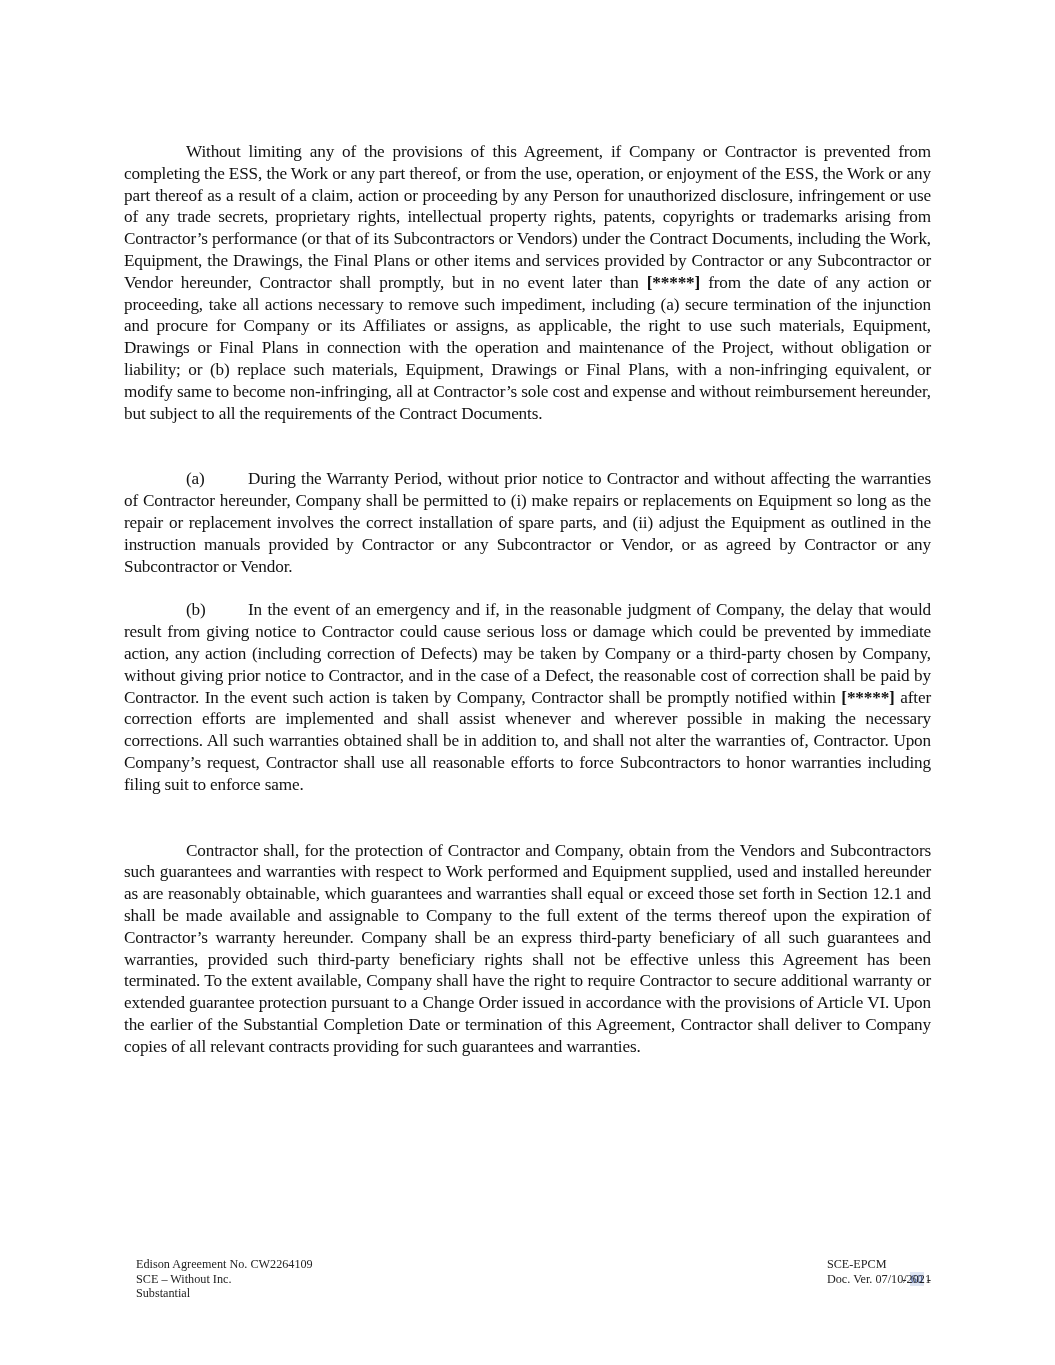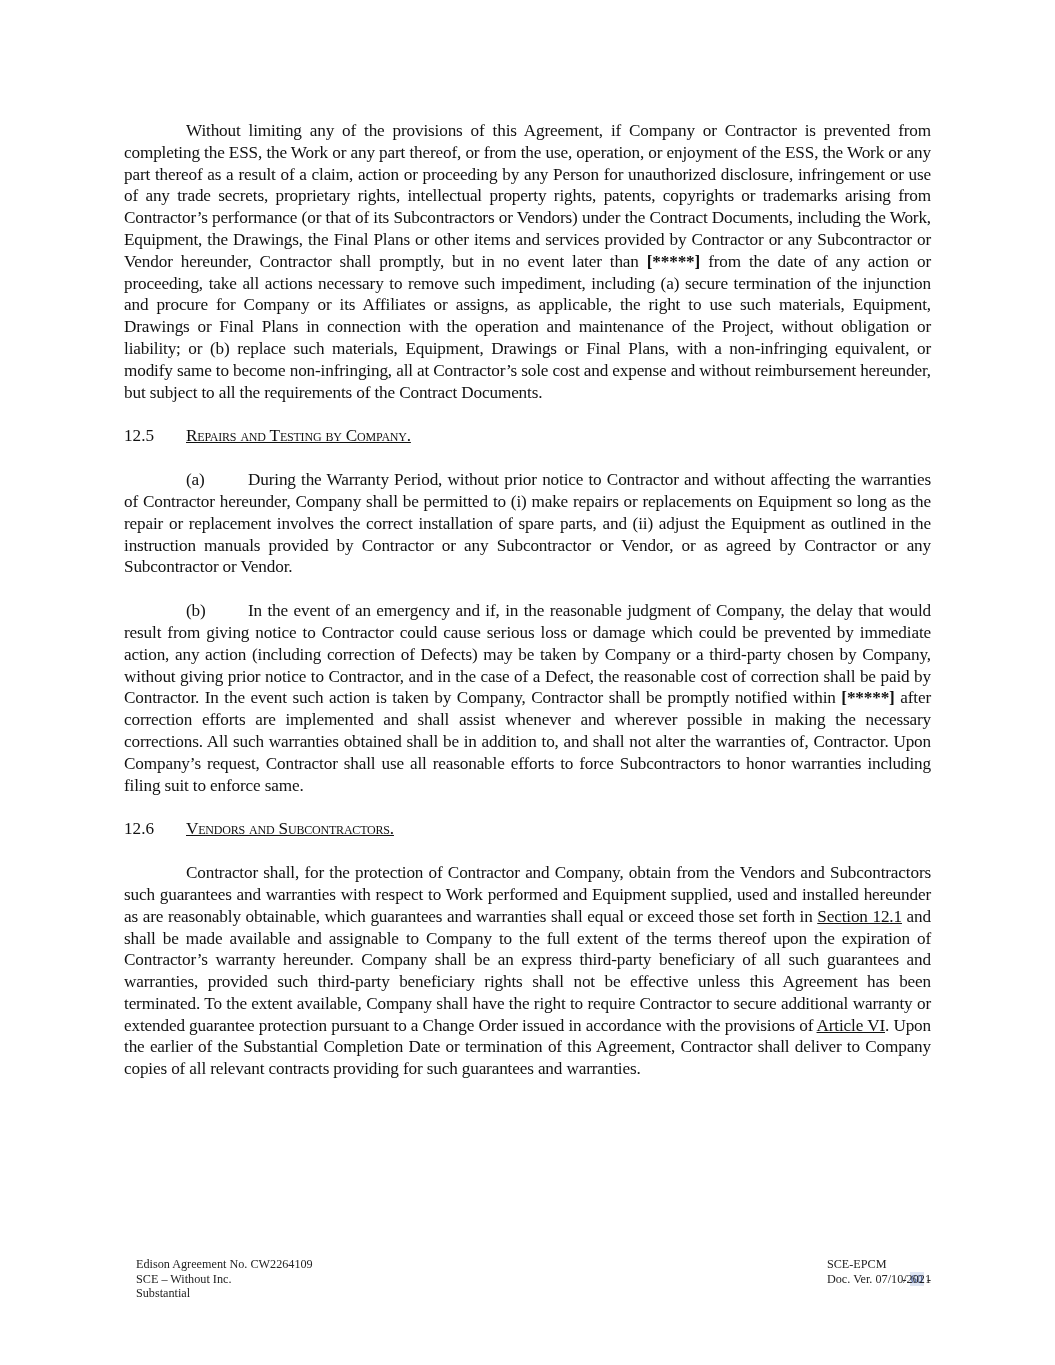--- a/index.html
+++ b/index.html
@@ -11,21 +11,21 @@
       width: 1055px;
       height: 1365px;
       position: relative;
       font-family: "Liberation Serif", "DejaVu Serif", serif;
       color: #111111;
       overflow: hidden;
     }
     .page {
       position: absolute;
       left: 124px;
-      top: 120px;
+      top: 141px;
       width: 807px;
     }
     .para {
       font-size: 17.2px;
       line-height: 21.8px;
       text-align: justify;
       margin: 0;
       letter-spacing: -0.15px;
     }
     .indent {
@@ -45,21 +45,20 @@
     .heading .num {
       width: 62px;
       display: inline-block;
     }
     .heading .title {
       text-decoration: underline;
       font-variant: small-caps;
       letter-spacing: -0.2px;
     }
     .u {
-      text-decoration: underline;
     }
     .b {
       font-weight: bold;
     }
     .gap-lg { height: 22px; }
 
     .footer {
       position: absolute;
       left: 124px;
       top: 1257px;
@@ -94,39 +93,31 @@
   </style>
 </head>
 <body>
 
 <div class="page">
 
   <p class="para indent"><span>Without limiting any of the provisions of this Agreement, if Company or Contractor is prevented from completing the ESS, the Work or any part thereof, or from the use, operation, or enjoyment of the ESS, the Work or any part thereof as a result of a claim, action or proceeding by any Person for unauthorized disclosure, infringement or use of any trade secrets, proprietary rights, intellectual property rights, patents, copyrights or trademarks arising from Contractor’s performance (or that of its Subcontractors or Vendors) under the Contract Documents, including the Work, Equipment, the Drawings, the Final Plans or other items and services provided by Contractor or any Subcontractor or Vendor hereunder, Contractor shall promptly, but in no event later than </span><span class="b">[*****]</span><span> from the date of any action or proceeding, take all actions necessary to remove such impediment, including (a) secure termination of the injunction and procure for Company or its Affiliates or assigns, as applicable, the right to use such materials, Equipment, Drawings or Final Plans in connection with the operation and maintenance of the Project, without obligation or liability; or (b) replace such materials, Equipment, Drawings or Final Plans, with a non-infringing equivalent, or modify same to become non-infringing, all at Contractor’s sole cost and expense and without reimbursement hereunder, but subject to all the requirements of the Contract Documents.</span></p>
 
   <div class="gap-lg"></div>
 
-  <div class="heading">
-    <span class="num">12.5</span>
-    <span class="title">Repairs and Testing by Company.</span>
-  </div>
 
   <div class="gap-lg"></div>
 
   <p class="para indent"><span class="sub-label">(a)</span><span>During the Warranty Period, without prior notice to Contractor and without affecting the warranties of Contractor hereunder, Company shall be permitted to (i) make repairs or replacements on Equipment so long as the repair or replacement involves the correct installation of spare parts, and (ii) adjust the Equipment as outlined in the instruction manuals provided by Contractor or any Subcontractor or Vendor, or as agreed by Contractor or any Subcontractor or Vendor.</span></p>
 
   <div class="gap-lg"></div>
 
   <p class="para indent"><span class="sub-label">(b)</span><span>In the event of an emergency and if, in the reasonable judgment of Company, the delay that would result from giving notice to Contractor could cause serious loss or damage which could be prevented by immediate action, any action (including correction of Defects) may be taken by Company or a third-party chosen by Company, without giving prior notice to Contractor, and in the case of a Defect, the reasonable cost of correction shall be paid by Contractor.  In the event such action is taken by Company, Contractor shall be promptly notified within </span><span class="b">[*****]</span><span> after correction efforts are implemented and shall assist whenever and wherever possible in making the necessary corrections.  All such warranties obtained shall be in addition to, and shall not alter the warranties of, Contractor.  Upon Company’s request, Contractor shall use all reasonable efforts to force Subcontractors to honor warranties including filing suit to enforce same.</span></p>
 
   <div class="gap-lg"></div>
 
-  <div class="heading">
-    <span class="num">12.6</span>
-    <span class="title">Vendors and Subcontractors.</span>
-  </div>
 
   <div class="gap-lg"></div>
 
   <p class="para indent"><span>Contractor shall, for the protection of Contractor and Company, obtain from the Vendors and Subcontractors such guarantees and warranties with respect to Work performed and Equipment supplied, used and installed hereunder as are reasonably obtainable, which guarantees and warranties shall equal or exceed those set forth in </span><span class="u">Section 12.1</span><span> and shall be made available and assignable to Company to the full extent of the terms thereof upon the expiration of Contractor’s warranty hereunder.  Company shall be an express third-party beneficiary of all such guarantees and warranties, provided such third-party beneficiary rights shall not be effective unless this Agreement has been terminated.  To the extent available, Company shall have the right to require Contractor to secure additional warranty or extended guarantee protection pursuant to a Change Order issued in accordance with the provisions of </span><span class="u">Article VI</span><span>.  Upon the earlier of the Substantial Completion Date or termination of this Agreement, Contractor shall deliver to Company copies of all relevant contracts providing for such guarantees and warranties.</span></p>
 
 </div>
 
 <div class="footer">
   <div class="footer-left">
     <div>Edison Agreement No. CW2264109</div>

